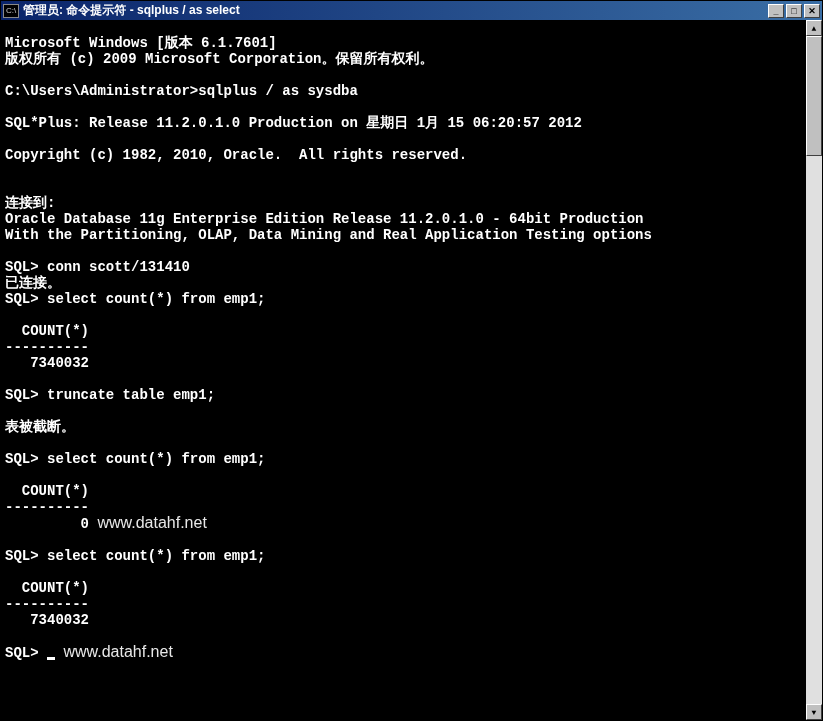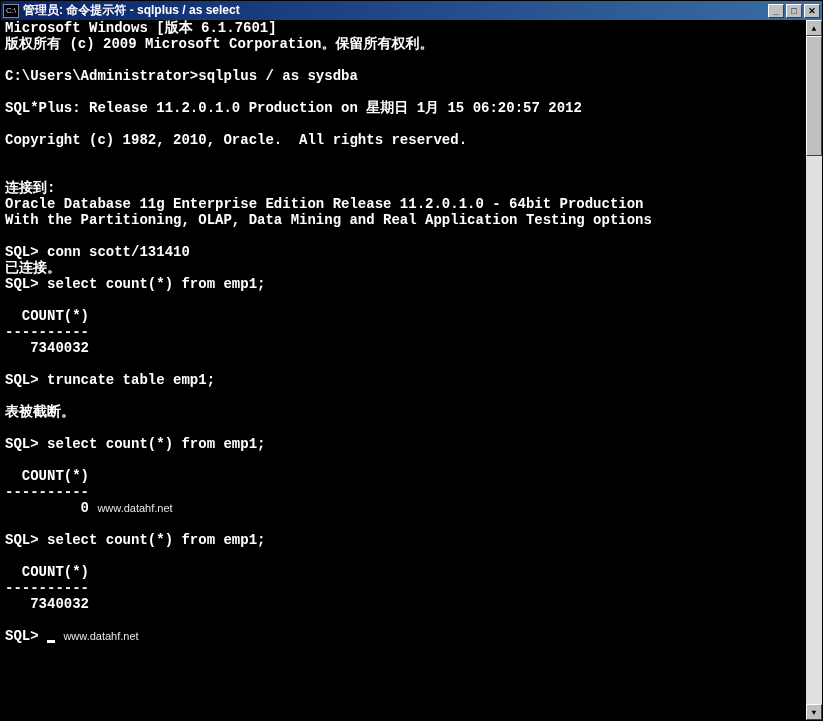--- a/index.html
+++ b/index.html
@@ -74,21 +74,21 @@
     background: #000;
     position: relative;
   }
   .terminal {
     flex: 1;
     background: #000;
     color: #fff;
     font-family: "NSimSun", "SimSun", "Consolas", "Courier New", monospace;
     font-size: 14px;
     line-height: 16px;
-    padding: 0 4px;
+    padding: 15px 4px;
     white-space: pre;
     overflow: hidden;
     font-weight: bold;
   }
   .scrollbar {
     width: 16px;
     background: #c0c0c0;
     display: flex;
     flex-direction: column;
   }
@@ -127,21 +127,21 @@
     width: 8px;
     height: 3px;
     background: #fff;
     vertical-align: bottom;
     margin-bottom: 1px;
   }
   .watermark {
     color: #e8e8e8;
     font-family: "Arial", sans-serif;
     font-weight: normal;
-    font-size: 11px;
+    font-size: 16px;
     margin-top: 37px;
   }
 </style>
 </head>
 <body>
 
 <div class="window">
   <div class="titlebar">
     <div class="titlebar-icon">C:\</div>
     <div class="titlebar-title">管理员: 命令提示符 - sqlplus  / as select</div>

